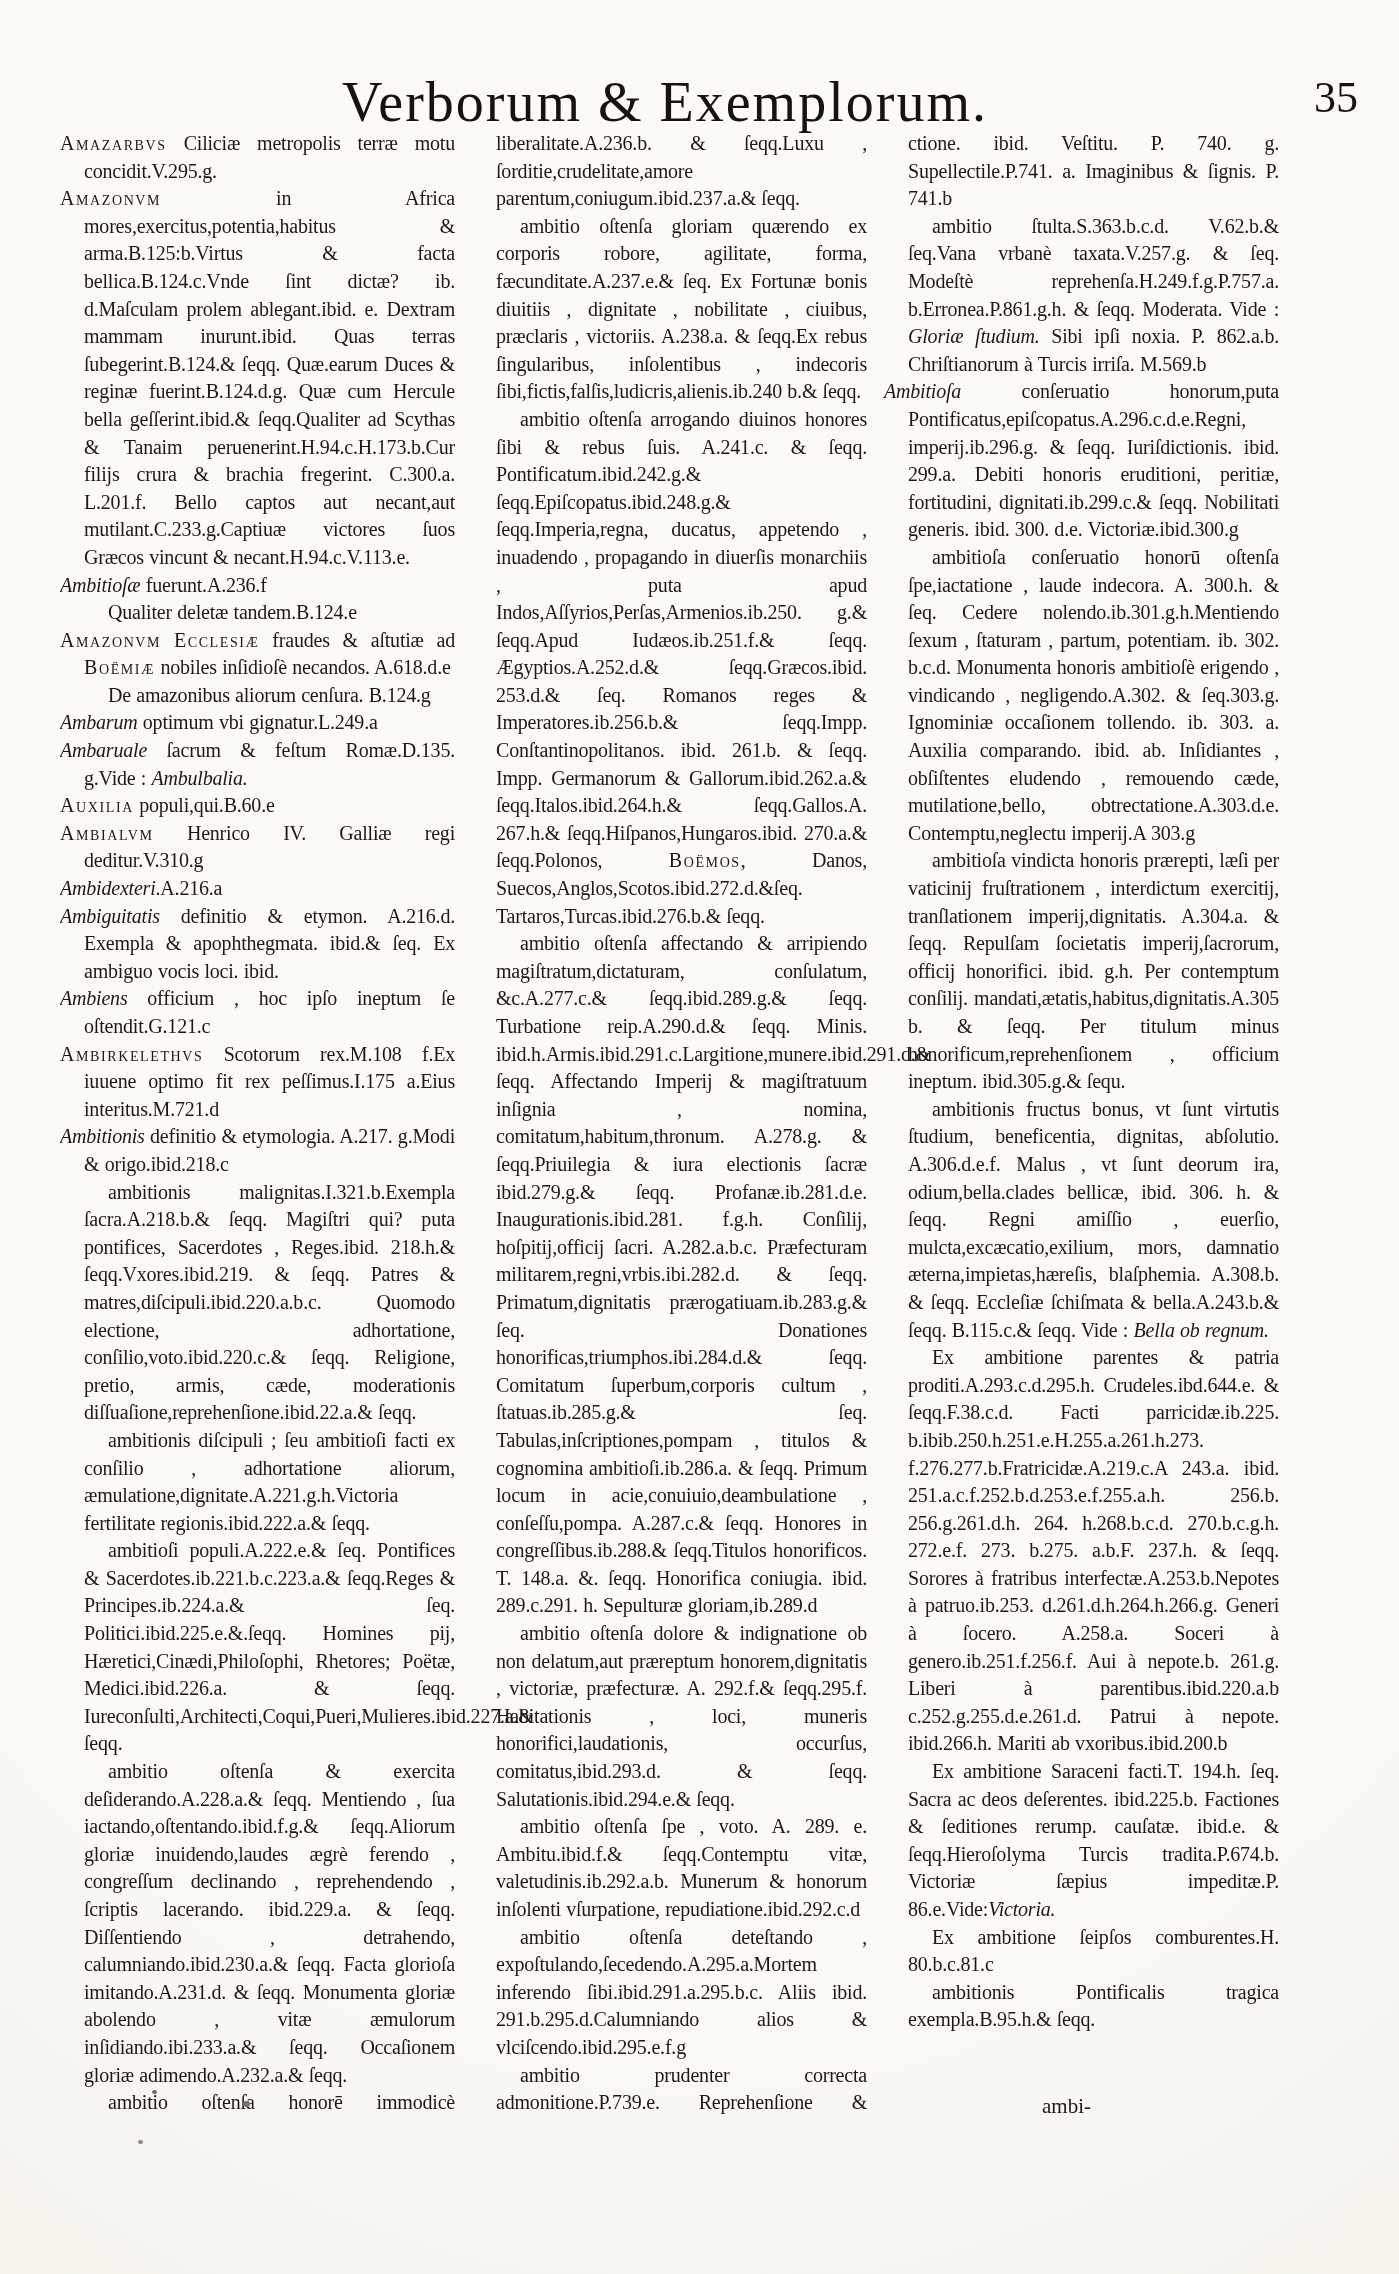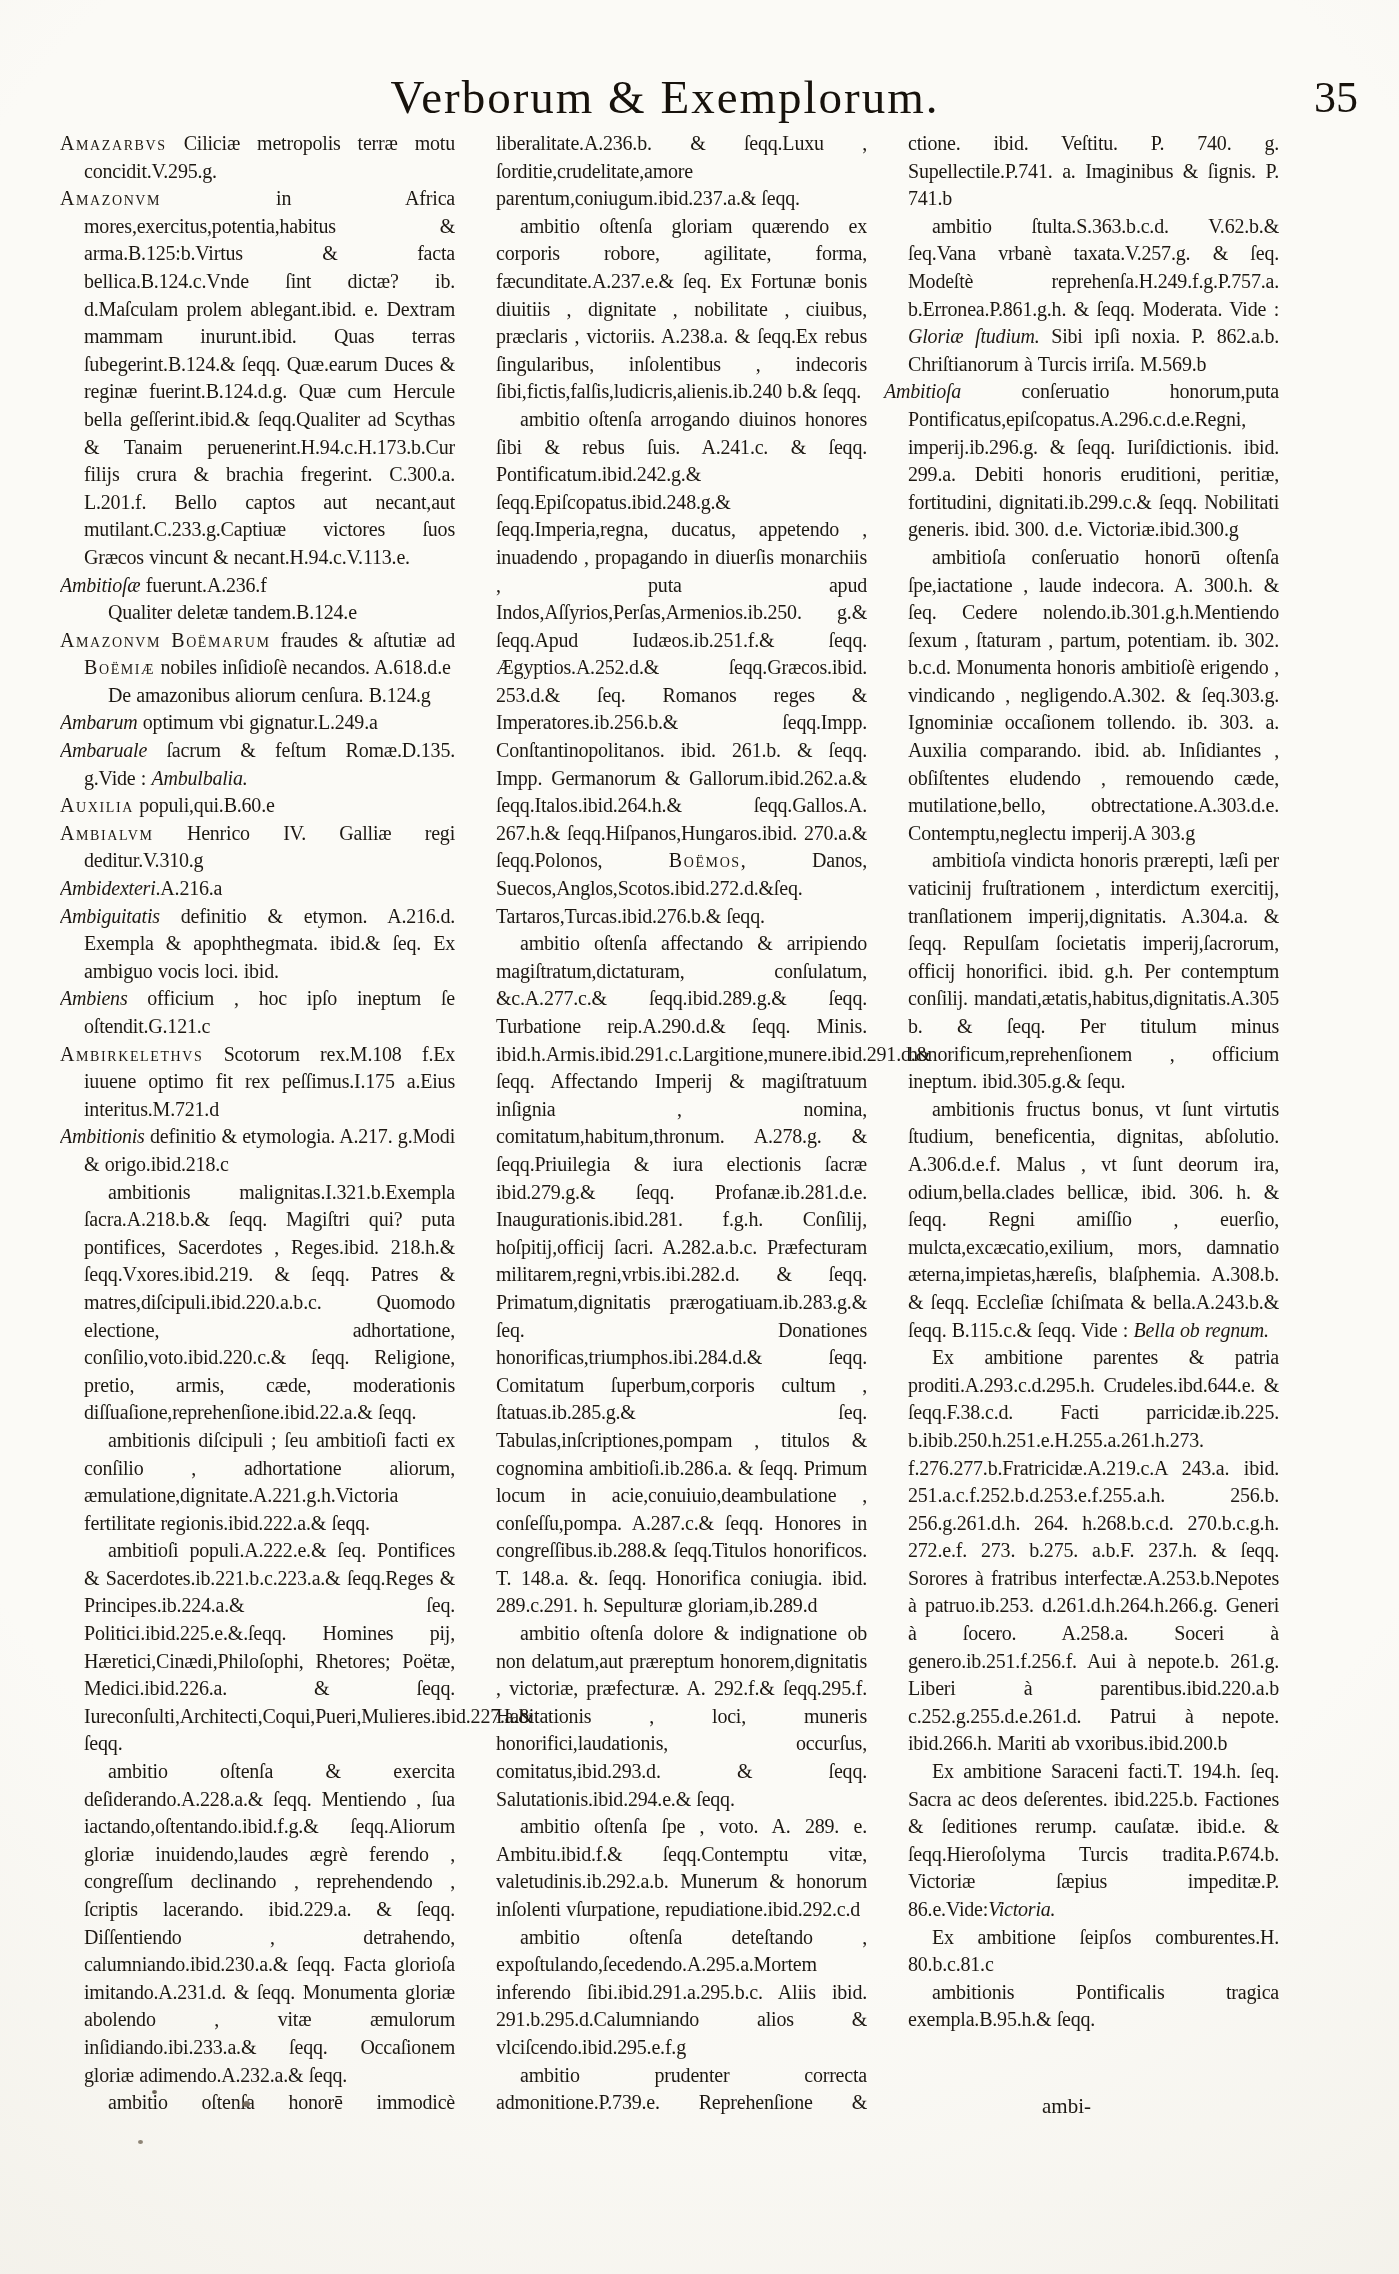--- a/index.html
+++ b/index.html
@@ -9,21 +9,21 @@
     margin:0 auto;
     background:
       radial-gradient(ellipse 120% 90% at 50% 38%, #fbfaf6 55%, #f3f1ea 82%, #e9e6dd 100%);
     font-family:"Liberation Serif","DejaVu Serif",serif;
     color:#1d1812;
     overflow:hidden;
   }
   .header{
     position:absolute;top:70px;left:70px;width:1190px;
     text-align:center;
-    font-size:47px;
+    font-size:56px;
     letter-spacing:2px;
     white-space:nowrap;
     color:#17120c;
   }
   .pagenum{
     position:absolute;top:72px;right:41px;
     font-size:44px;color:#17120c;
   }
   .cols{
     position:absolute;top:130px;left:60px;
@@ -62,21 +62,21 @@
     <span class="title">Verborum &amp; Exemplorum.</span>
   </div>
   <div class="pagenum">35</div>
 
   <div class="cols">
     <div class="col">
         <p class="entry"><span class="sc">Amazarbvs</span><span> Ciliciæ metropolis terræ motu concidit.V.295.g.</span></p>
         <p class="entry"><span class="sc">Amazonvm</span><span> in Africa mores,exercitus,potentia,habitus &amp; arma.B.125:b.Virtus &amp; facta bellica.B.124.c.Vnde ſint dictæ? ib. d.Maſculam prolem ablegant.ibid. e. Dextram mammam inurunt.ibid. Quas terras ſubegerint.B.124.&amp; ſeqq. Quæ.earum Duces &amp; reginæ fuerint.B.124.d.g. Quæ cum Hercule bella geſſerint.ibid.&amp; ſeqq.Qualiter ad Scythas &amp; Tanaim peruenerint.H.94.c.H.173.b.Cur filijs crura &amp; brachia fregerint. C.300.a. L.201.f. Bello captos aut necant,aut mutilant.C.233.g.Captiuæ victores ſuos Græcos vincunt &amp; necant.H.94.c.V.113.e.</span></p>
         <p class="entry"><span class="it">Ambitioſæ</span><span> fuerunt.A.236.f</span></p>
         <p class="sub"><span>Qualiter deletæ tandem.B.124.e</span></p>
-        <p class="entry"><span class="sc">Amazonvm</span><span> </span><span class="sc">Boëmarum</span><span> fraudes &amp; aſtutiæ ad </span><span class="sc">Boëmiæ</span><span> nobiles inſidioſè necandos. A.618.d.e</span></p>
+        <p class="entry"><span class="sc">Amazonvm</span><span> </span><span class="sc">Eccleſiæ</span><span> fraudes &amp; aſtutiæ ad </span><span class="sc">Boëmiæ</span><span> nobiles inſidioſè necandos. A.618.d.e</span></p>
         <p class="sub"><span>De amazonibus aliorum cenſura. B.124.g</span></p>
         <p class="entry"><span class="it">Ambarum</span><span> optimum vbi gignatur.L.249.a</span></p>
         <p class="entry"><span class="it">Ambaruale</span><span> ſacrum &amp; feſtum Romæ.D.135. g.Vide : </span><span class="it">Ambulbalia.</span></p>
         <p class="entry"><span class="sc">Auxilia</span><span> populi,qui.B.60.e</span></p>
         <p class="entry"><span class="sc">Ambialvm</span><span> Henrico IV. Galliæ regi deditur.V.310.g</span></p>
         <p class="entry"><span class="it">Ambidexteri</span><span>.A.216.a</span></p>
         <p class="entry"><span class="it">Ambiguitatis</span><span> definitio &amp; etymon. A.216.d. Exempla &amp; apophthegmata. ibid.&amp; ſeq. Ex ambiguo vocis loci. ibid.</span></p>
         <p class="entry"><span class="it">Ambiens</span><span> officium , hoc ipſo ineptum ſe oſtendit.G.121.c</span></p>
         <p class="entry"><span class="sc">Ambirkelethvs</span><span> Scotorum rex.M.108 f.Ex iuuene optimo fit rex peſſimus.I.175 a.Eius interitus.M.721.d</span></p>
         <p class="entry"><span class="it">Ambitionis</span><span> definitio &amp; etymologia. A.217. g.Modi &amp; origo.ibid.218.c</span></p>

